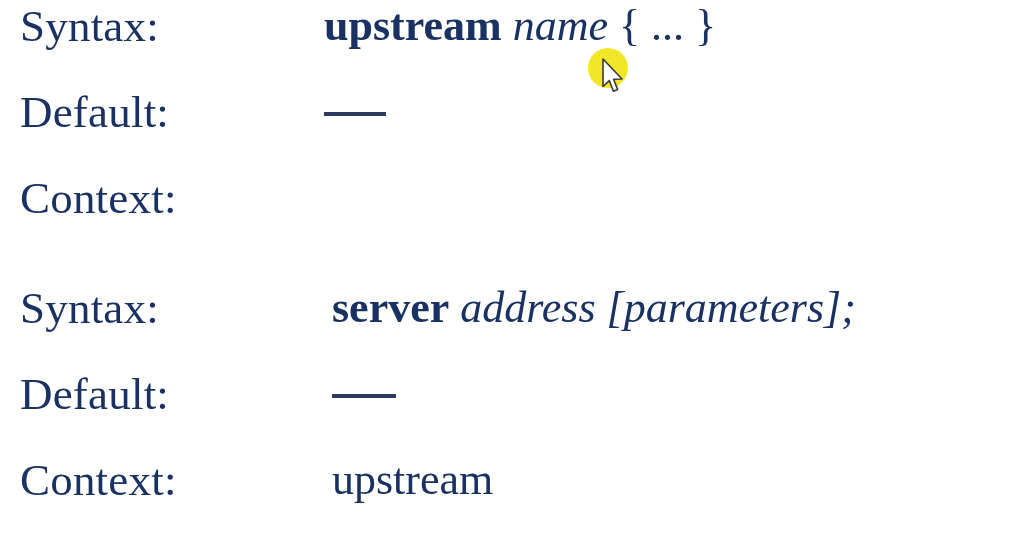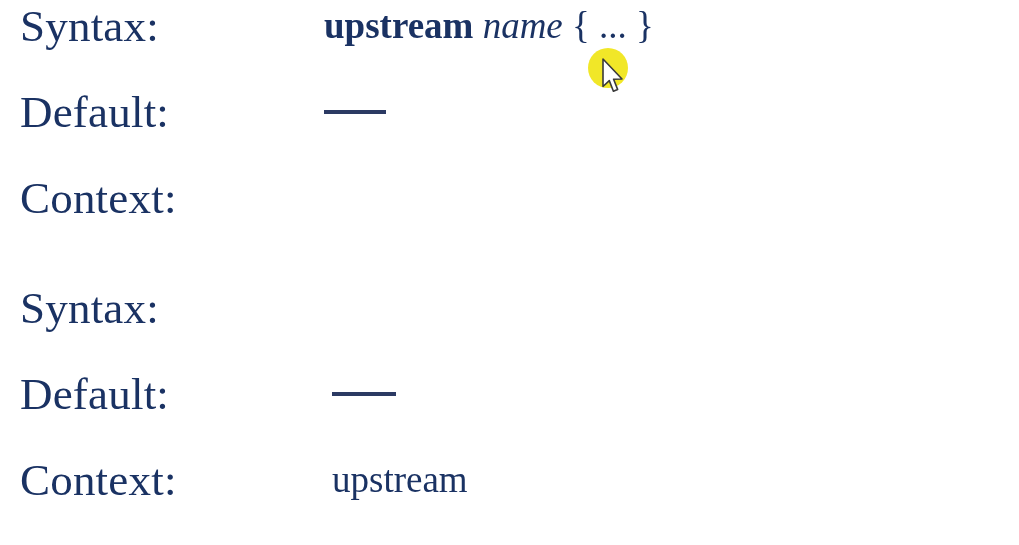--- a/index.html
+++ b/index.html
@@ -37,21 +37,21 @@
     top: 0;
     font-size: 45px;
     line-height: 52px;
     color: #1a3263;
     white-space: nowrap;
     letter-spacing: 0.2px;
   }
   .row-value {
     position: absolute;
     top: 0;
-    font-size: 37px;
+    font-size: 44px;
     line-height: 52px;
     color: #1a3263;
     white-space: nowrap;
   }
   .v-col-a { left: 324px; }
   .v-col-b { left: 332px; }
 
   .kw {
     font-weight: bold;
   }
@@ -123,20 +123,25 @@
     <div class="row">
       <div class="row-label">Context:</div>
     </div>
 
   </div>
 
   <div class="block" id="block-server">
 
     <div class="row">
       <div class="row-label">Syntax:</div>
+      <div class="row-value v-col-b">
+        <span class="kw">server</span>
+        <span class="var">address</span>
+        <span class="var">[</span><span class="var">parameters</span><span class="var">];</span>
+      </div>
     </div>
 
     <div class="row">
       <div class="row-label">Default:</div>
       <div class="row-value v-col-b">
         <span class="dash dash-wide"></span>
       </div>
     </div>
 
     <div class="row">

